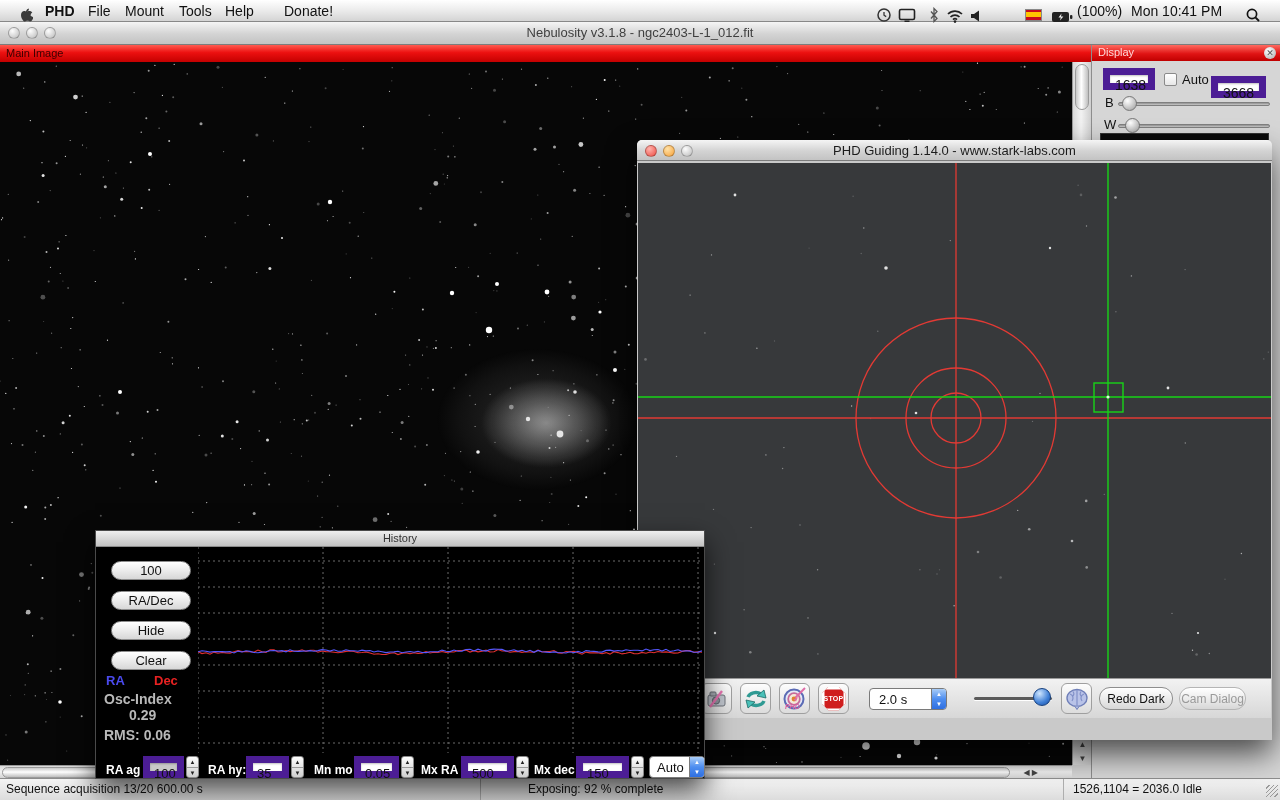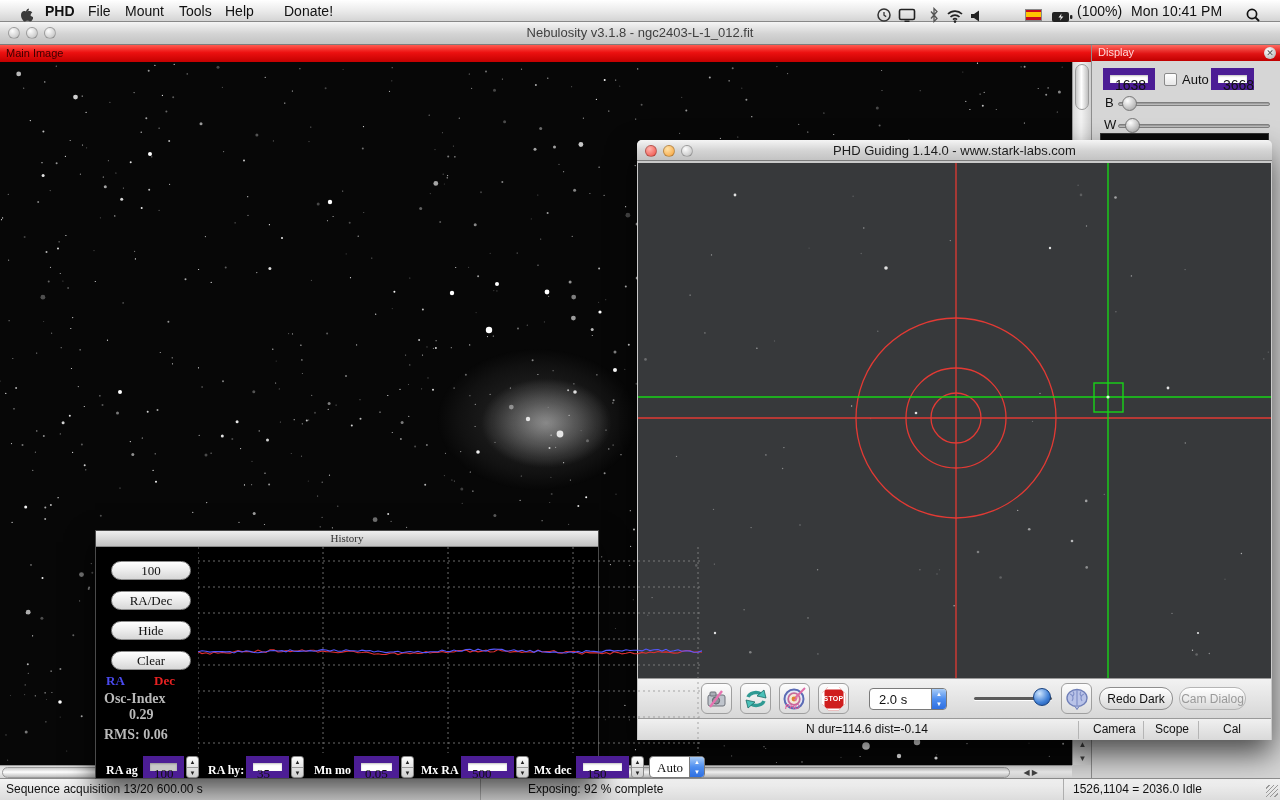--- a/index.html
+++ b/index.html
@@ -91,22 +91,22 @@
   .expo .val { flex:1; font-size:13px; line-height:21px; padding-left:9px; color:#111; }
   .tslider-track { position:absolute; left:336px; top:18px; width:78px; height:3px; border-radius:2px; background:#5a5a5a; box-shadow:0 1px 0 #fff; }
   .tslider-knob { position:absolute; left:395px; top:9px; width:18px; height:18px; border-radius:50%;
     background:radial-gradient(circle at 35% 28%, #cfe6ff,#3f7fd6 60%,#1b4d9e); border:1px solid #16407f; }
   .toolpill { position:absolute; top:8px; height:23px; font-size:12px; line-height:22px; }
   .phd-status { position:absolute; left:1px; top:578px; width:633px; height:22px;
     background:linear-gradient(#f0f0f0,#d9d9d9); border-top:1px solid #9a9a9a; font-size:12px; color:#111; line-height:21px; }
   .phd-status .sep { position:absolute; top:2px; width:1px; height:18px; background:#b5b5b5; }
 
   
-  .hist { position:absolute; left:95px; top:530px; width:504px; height:249px; z-index:10;
-    background:#000; border:1px solid #4a4a4a; box-shadow:0 12px 26px rgba(0,0,0,.7);font-family:Liberation Serif, serif; }
+  .hist { position:absolute; left:95px; top:530px; width:610px; height:249px; z-index:10;
+    background:#000; border:1px solid #4a4a4a; box-shadow:0 12px 26px rgba(0,0,0,.7); }
   .hist-title { position:absolute; left:0; top:0; width:100%; height:16px;
     background:linear-gradient(#efefef,#c2c2c2); border-bottom:1px solid #8b8b8b;
     font-size:11px; line-height:15px; text-align:center; color:#333; }
   .hist .pill { position:absolute; left:15px; width:80px; height:19px; font-size:13px; line-height:18px; }
   .legend { position:absolute; font-weight:bold; font-size:13px; }
   .graytxt { position:absolute; color:#b9b9b9; font-weight:bold; font-size:14px; }
   .hctl-label { position:absolute; top:229px; color:#fff; font-weight:bold; font-size:12px; line-height:20px; white-space:nowrap; }
   .hctl-field { position:absolute; top:225px; height:22px; font-size:13px; line-height:21px; padding-left:4px; }
   .hctl-spin { position:absolute; top:225px; }
   .autodd { position:absolute; left:553px; top:225px; width:56px; height:22px; display:flex;
@@ -1126,21 +1126,21 @@
     </div>
 
     <div class="disp">
       <div class="disp-title">
         <span>Display</span>
         <span class="disp-close">✕</span>
       </div>
       <div class="field" style="left:11px;top:23px;width:52px">1638</div>
       <span class="chk" style="left:72px;top:28px"></span>
       <span class="disp-label" style="left:90px;top:27px">Auto</span>
-      <div class="field" style="left:119px;top:23px;width:43px">3668</div>
+      <div class="field" style="left:119px;top:31px;width:55px">3668</div>
 
       <span class="disp-label" style="left:13px;top:50px">B</span>
       <div class="slider-track" style="left:26px;top:57px;width:152px"></div>
       <div class="slider-thumb" style="left:30px;top:51px"></div>
 
       <span class="disp-label" style="left:12px;top:72px">W</span>
       <div class="slider-track" style="left:26px;top:79px;width:152px"></div>
       <div class="slider-thumb" style="left:33px;top:73px"></div>
 
       <div class="histstrip"></div>
@@ -1296,29 +1296,20 @@
         </svg>
       </div>
       <div class="pill toolpill" style="left:461px;width:74px">
         <span>Redo Dark</span>
       </div>
       <div class="pill toolpill" style="left:541px;width:67px;color:#9a9a9a;border-color:#b5b5b5">
         <span>Cam Dialog</span>
       </div>
     </div>
 
-    <div class="phd-status">
-      <span style="position:absolute;left:168px">N dur=114.6 dist=-0.14</span>
-      <span class="sep" style="left:440px"></span>
-      <span style="position:absolute;left:455px">Camera</span>
-      <span class="sep" style="left:505px"></span>
-      <span style="position:absolute;left:517px">Scope</span>
-      <span class="sep" style="left:560px"></span>
-      <span style="position:absolute;left:585px">Cal</span>
-    </div>
   </div>
 
   <div class="hist">
     <div class="hist-title">
       <span>History</span>
     </div>
 
     <svg width="504" height="206" style="position:absolute;left:102px;top:16px">
       <g stroke="#8f8f8f" stroke-width="1" stroke-dasharray="2,3" opacity=".75">
         <line x1="0" y1="14" x2="504" y2="14"></line>

